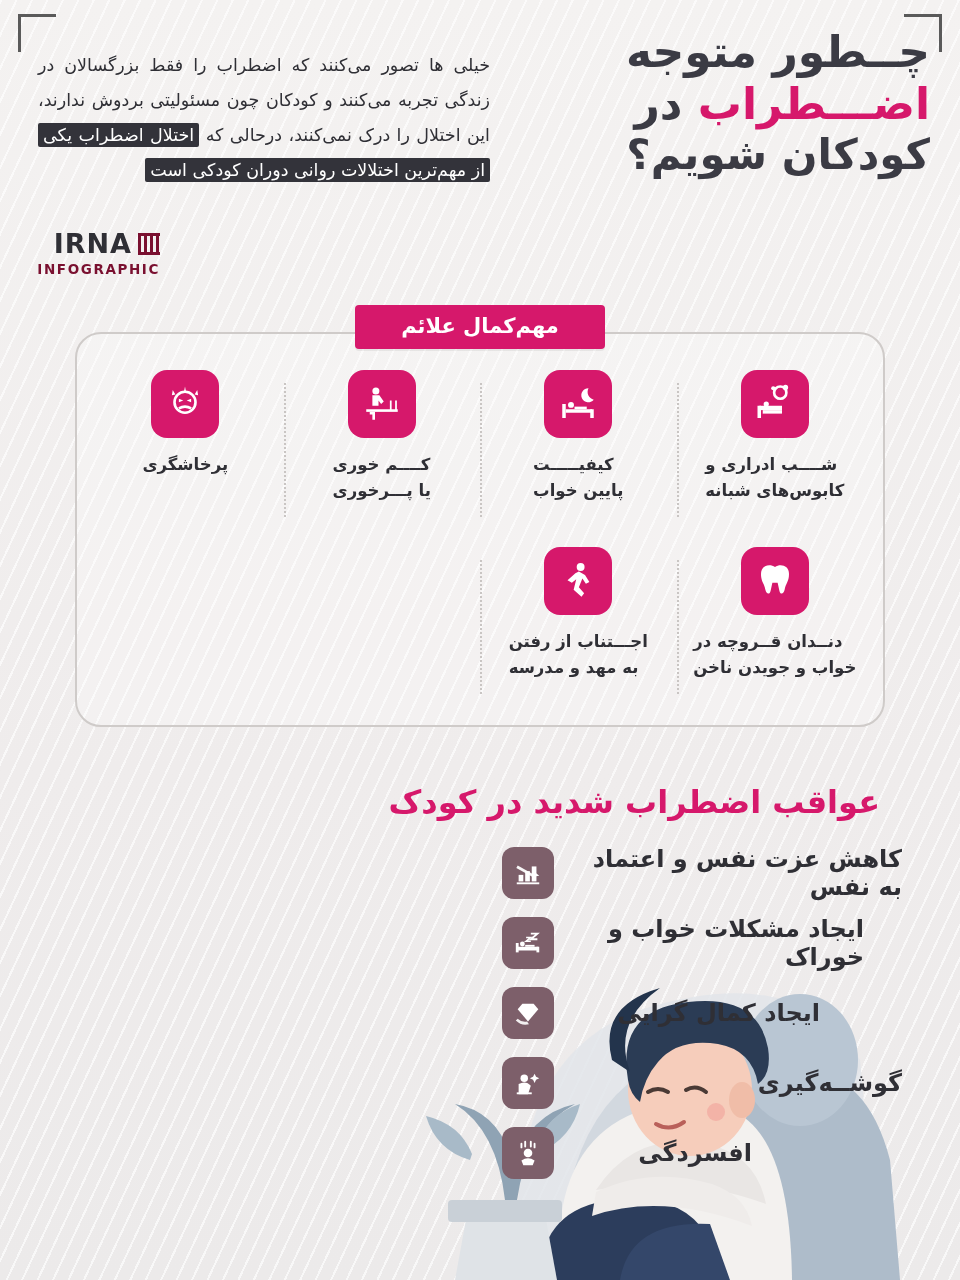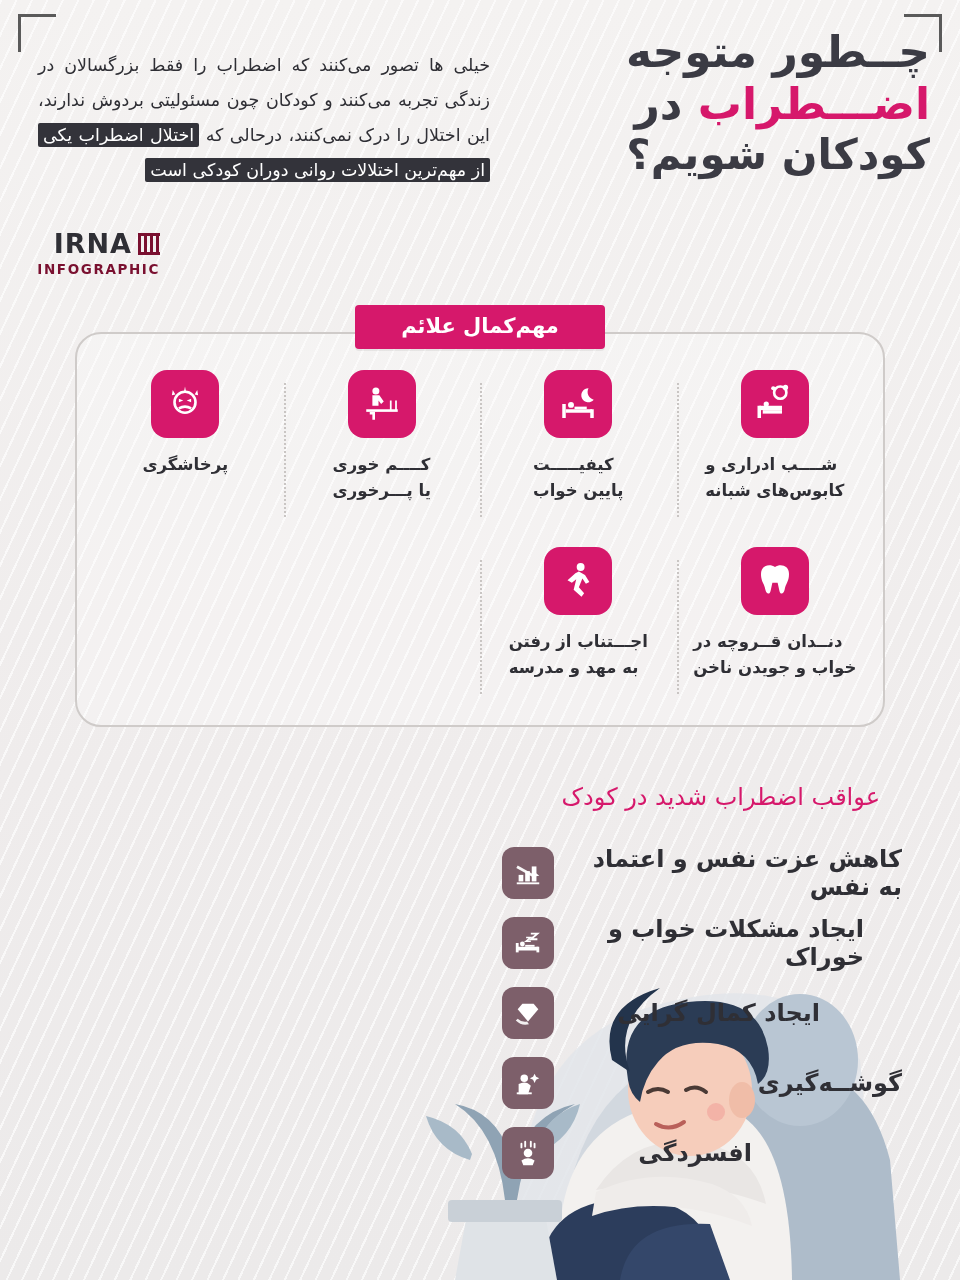--- a/index.html
+++ b/index.html
@@ -152,22 +152,22 @@
     color: #2f2f35;
     text-align: left;
     line-height: 1.6;
     white-space: pre-line;
   }
 
   
   .cons-title {
     position: absolute;
     top: 783px; right: 80px;
-    font-size: 24px;
-    font-weight: normal;
+    font-size: 32px;
+    font-weight: bold;
     color: #d6186b;
   }
   .cons-list {
     position: absolute;
     top: 838px; right: 58px;
     width: 400px;
   }
   .cons-row {
     display: flex;
     align-items: center;

